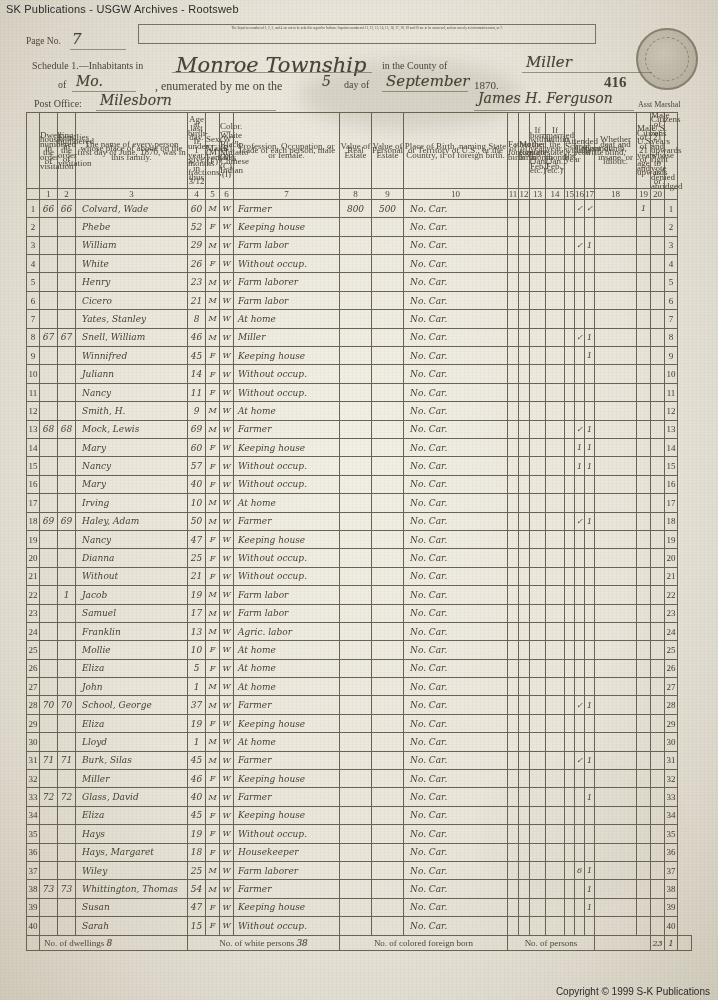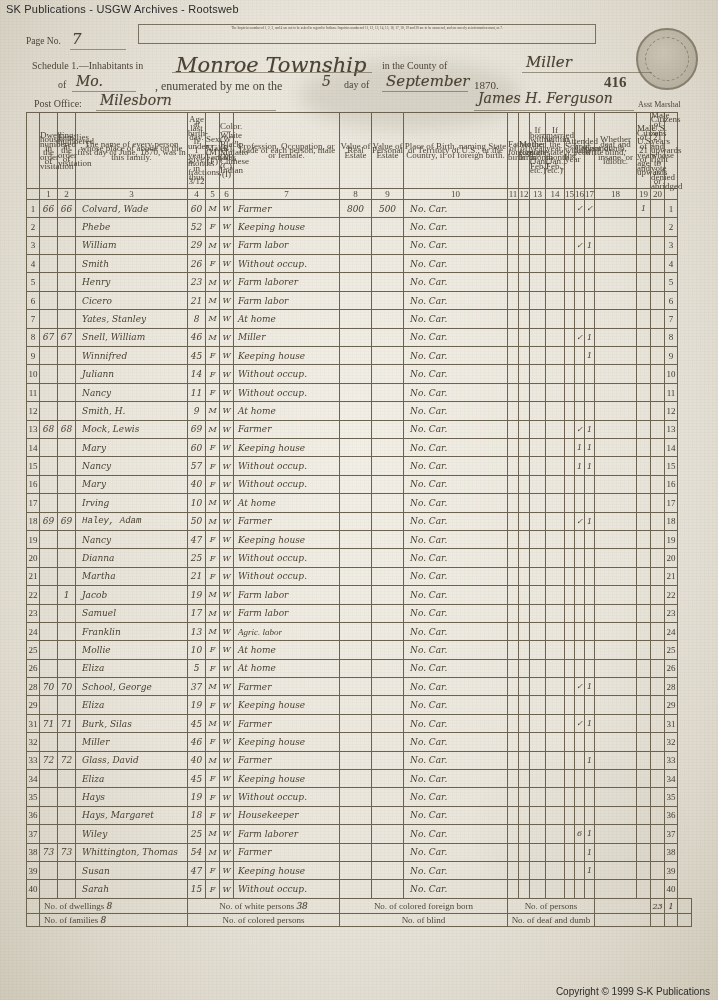--- a/index.html
+++ b/index.html
@@ -323,21 +323,21 @@
             <td class="cell-hand c-center" style="font-size:8px;">1</td>
             <td class="cell-hand c-center"></td>
             <td class="cell-hand c-center" style="font-size:8px;"></td>
             <td class="cell-hand c-center"></td>
             <td class="rn">3</td>
           </tr>
           <tr class="datarow">
             <td class="rn">4</td>
             <td class="cell-hand c-center"></td>
             <td class="cell-hand c-center"></td>
-            <td class="cell-hand" style="padding-left:6px;">Smith</td>
+            <td class="cell-hand" style="padding-left:6px;">White</td>
             <td class="cell-hand c-center">26</td>
             <td class="cell-hand c-center" style="font-size:8px;">F</td>
             <td class="cell-hand c-center" style="font-size:8px;">W</td>
             <td class="cell-hand" style="padding-left:4px;">Without occup.</td>
             <td class="cell-hand c-center"></td>
             <td class="cell-hand c-center"></td>
             <td class="cell-hand" style="padding-left:6px;">No. Car.</td>
             <td class="cell-hand c-center"></td>
             <td class="cell-hand c-center"></td>
             <td class="cell-hand c-center"></td>
@@ -659,21 +659,21 @@
             <td class="cell-hand c-center" style="font-size:8px;"></td>
             <td class="cell-hand c-center"></td>
             <td class="cell-hand c-center" style="font-size:8px;"></td>
             <td class="cell-hand c-center"></td>
             <td class="rn">17</td>
           </tr>
           <tr class="datarow">
             <td class="rn">18</td>
             <td class="cell-hand c-center">69</td>
             <td class="cell-hand c-center">69</td>
-            <td class="cell-hand" style="padding-left:6px;font-family:Liberation Mono, monospace;">Haley, Adam</td>
+            <td class="cell-hand" style="padding-left:6px;">Haley, Adam</td>
             <td class="cell-hand c-center">50</td>
             <td class="cell-hand c-center" style="font-size:8px;">M</td>
             <td class="cell-hand c-center" style="font-size:8px;">W</td>
             <td class="cell-hand" style="padding-left:4px;">Farmer</td>
             <td class="cell-hand c-center"></td>
             <td class="cell-hand c-center"></td>
             <td class="cell-hand" style="padding-left:6px;">No. Car.</td>
             <td class="cell-hand c-center"></td>
             <td class="cell-hand c-center"></td>
             <td class="cell-hand c-center"></td>
@@ -731,21 +731,21 @@
             <td class="cell-hand c-center" style="font-size:8px;"></td>
             <td class="cell-hand c-center"></td>
             <td class="cell-hand c-center" style="font-size:8px;"></td>
             <td class="cell-hand c-center"></td>
             <td class="rn">20</td>
           </tr>
           <tr class="datarow">
             <td class="rn">21</td>
             <td class="cell-hand c-center"></td>
             <td class="cell-hand c-center"></td>
-            <td class="cell-hand" style="padding-left:6px;">Martha</td>
+            <td class="cell-hand" style="padding-left:6px;">Without</td>
             <td class="cell-hand c-center">21</td>
             <td class="cell-hand c-center" style="font-size:8px;">F</td>
             <td class="cell-hand c-center" style="font-size:8px;">W</td>
             <td class="cell-hand" style="padding-left:4px;">Without occup.</td>
             <td class="cell-hand c-center"></td>
             <td class="cell-hand c-center"></td>
             <td class="cell-hand" style="padding-left:6px;">No. Car.</td>
             <td class="cell-hand c-center"></td>
             <td class="cell-hand c-center"></td>
             <td class="cell-hand c-center"></td>
@@ -807,21 +807,21 @@
             <td class="rn">23</td>
           </tr>
           <tr class="datarow">
             <td class="rn">24</td>
             <td class="cell-hand c-center"></td>
             <td class="cell-hand c-center"></td>
             <td class="cell-hand" style="padding-left:6px;">Franklin</td>
             <td class="cell-hand c-center">13</td>
             <td class="cell-hand c-center" style="font-size:8px;">M</td>
             <td class="cell-hand c-center" style="font-size:8px;">W</td>
-            <td class="cell-hand" style="padding-left:4px;font-family:Liberation Serif, serif;">Agric. labor</td>
+            <td class="cell-hand" style="padding-left:4px;">Agric. labor</td>
             <td class="cell-hand c-center"></td>
             <td class="cell-hand c-center"></td>
             <td class="cell-hand" style="padding-left:6px;">No. Car.</td>
             <td class="cell-hand c-center"></td>
             <td class="cell-hand c-center"></td>
             <td class="cell-hand c-center"></td>
             <td class="cell-hand c-center"></td>
             <td class="cell-hand c-center" style="font-size:8px;"></td>
             <td class="cell-hand c-center" style="font-size:8px;"></td>
             <td class="cell-hand c-center" style="font-size:8px;"></td>
@@ -870,20 +870,44 @@
             <td class="cell-hand c-center"></td>
             <td class="cell-hand c-center"></td>
             <td class="cell-hand c-center"></td>
             <td class="cell-hand c-center" style="font-size:8px;"></td>
             <td class="cell-hand c-center" style="font-size:8px;"></td>
             <td class="cell-hand c-center" style="font-size:8px;"></td>
             <td class="cell-hand c-center"></td>
             <td class="cell-hand c-center" style="font-size:8px;"></td>
             <td class="cell-hand c-center"></td>
             <td class="rn">26</td>
+          </tr>
+          <tr class="datarow">
+            <td class="rn">27</td>
+            <td class="cell-hand c-center"></td>
+            <td class="cell-hand c-center"></td>
+            <td class="cell-hand" style="padding-left:6px;">John</td>
+            <td class="cell-hand c-center">1</td>
+            <td class="cell-hand c-center" style="font-size:8px;">M</td>
+            <td class="cell-hand c-center" style="font-size:8px;">W</td>
+            <td class="cell-hand" style="padding-left:4px;">At home</td>
+            <td class="cell-hand c-center"></td>
+            <td class="cell-hand c-center"></td>
+            <td class="cell-hand" style="padding-left:6px;">No. Car.</td>
+            <td class="cell-hand c-center"></td>
+            <td class="cell-hand c-center"></td>
+            <td class="cell-hand c-center"></td>
+            <td class="cell-hand c-center"></td>
+            <td class="cell-hand c-center" style="font-size:8px;"></td>
+            <td class="cell-hand c-center" style="font-size:8px;"></td>
+            <td class="cell-hand c-center" style="font-size:8px;"></td>
+            <td class="cell-hand c-center"></td>
+            <td class="cell-hand c-center" style="font-size:8px;"></td>
+            <td class="cell-hand c-center"></td>
+            <td class="rn">27</td>
           </tr>
           <tr class="datarow">
             <td class="rn">28</td>
             <td class="cell-hand c-center">70</td>
             <td class="cell-hand c-center">70</td>
             <td class="cell-hand" style="padding-left:6px;">School, George</td>
             <td class="cell-hand c-center">37</td>
             <td class="cell-hand c-center" style="font-size:8px;">M</td>
             <td class="cell-hand c-center" style="font-size:8px;">W</td>
             <td class="cell-hand" style="padding-left:4px;">Farmer</td>
@@ -918,20 +942,44 @@
             <td class="cell-hand c-center"></td>
             <td class="cell-hand c-center"></td>
             <td class="cell-hand c-center"></td>
             <td class="cell-hand c-center" style="font-size:8px;"></td>
             <td class="cell-hand c-center" style="font-size:8px;"></td>
             <td class="cell-hand c-center" style="font-size:8px;"></td>
             <td class="cell-hand c-center"></td>
             <td class="cell-hand c-center" style="font-size:8px;"></td>
             <td class="cell-hand c-center"></td>
             <td class="rn">29</td>
+          </tr>
+          <tr class="datarow">
+            <td class="rn">30</td>
+            <td class="cell-hand c-center"></td>
+            <td class="cell-hand c-center"></td>
+            <td class="cell-hand" style="padding-left:6px;">Lloyd</td>
+            <td class="cell-hand c-center">1</td>
+            <td class="cell-hand c-center" style="font-size:8px;">M</td>
+            <td class="cell-hand c-center" style="font-size:8px;">W</td>
+            <td class="cell-hand" style="padding-left:4px;">At home</td>
+            <td class="cell-hand c-center"></td>
+            <td class="cell-hand c-center"></td>
+            <td class="cell-hand" style="padding-left:6px;">No. Car.</td>
+            <td class="cell-hand c-center"></td>
+            <td class="cell-hand c-center"></td>
+            <td class="cell-hand c-center"></td>
+            <td class="cell-hand c-center"></td>
+            <td class="cell-hand c-center" style="font-size:8px;"></td>
+            <td class="cell-hand c-center" style="font-size:8px;"></td>
+            <td class="cell-hand c-center" style="font-size:8px;"></td>
+            <td class="cell-hand c-center"></td>
+            <td class="cell-hand c-center" style="font-size:8px;"></td>
+            <td class="cell-hand c-center"></td>
+            <td class="rn">30</td>
           </tr>
           <tr class="datarow">
             <td class="rn">31</td>
             <td class="cell-hand c-center">71</td>
             <td class="cell-hand c-center">71</td>
             <td class="cell-hand" style="padding-left:6px;">Burk, Silas</td>
             <td class="cell-hand c-center">45</td>
             <td class="cell-hand c-center" style="font-size:8px;">M</td>
             <td class="cell-hand c-center" style="font-size:8px;">W</td>
             <td class="cell-hand" style="padding-left:4px;">Farmer</td>
@@ -1184,36 +1232,16 @@
         </td>
         <td colspan="7">
           <span>No. of persons</span>
         </td>
         <td colspan="2"></td>
         <td><span class="hand" style="font-size:8px;">23</span></td>
         <td><span class="hand" style="font-size:8px;">1</span></td>
         <td></td>
       </tr>
 
-      <tr class="footrow2">
-        <td></td>
-        <td colspan="3" style="text-align:left;padding-left:4px;">
-          <span>No. of families</span>
-          <span class="hand" style="font-size:9px;">8</span>
-        </td>
-        <td colspan="4">
-          <span>No. of colored persons</span>
-        </td>
-        <td colspan="3">
-          <span>No. of blind</span>
-        </td>
-        <td colspan="7">
-          <span>No. of deaf and dumb</span>
-        </td>
-        <td colspan="2"></td>
-        <td></td>
-            <td></td>
-        <td></td>
-      </tr>
     </tbody>
       </table>
   </div>
 </div>
 
 </body></html>

